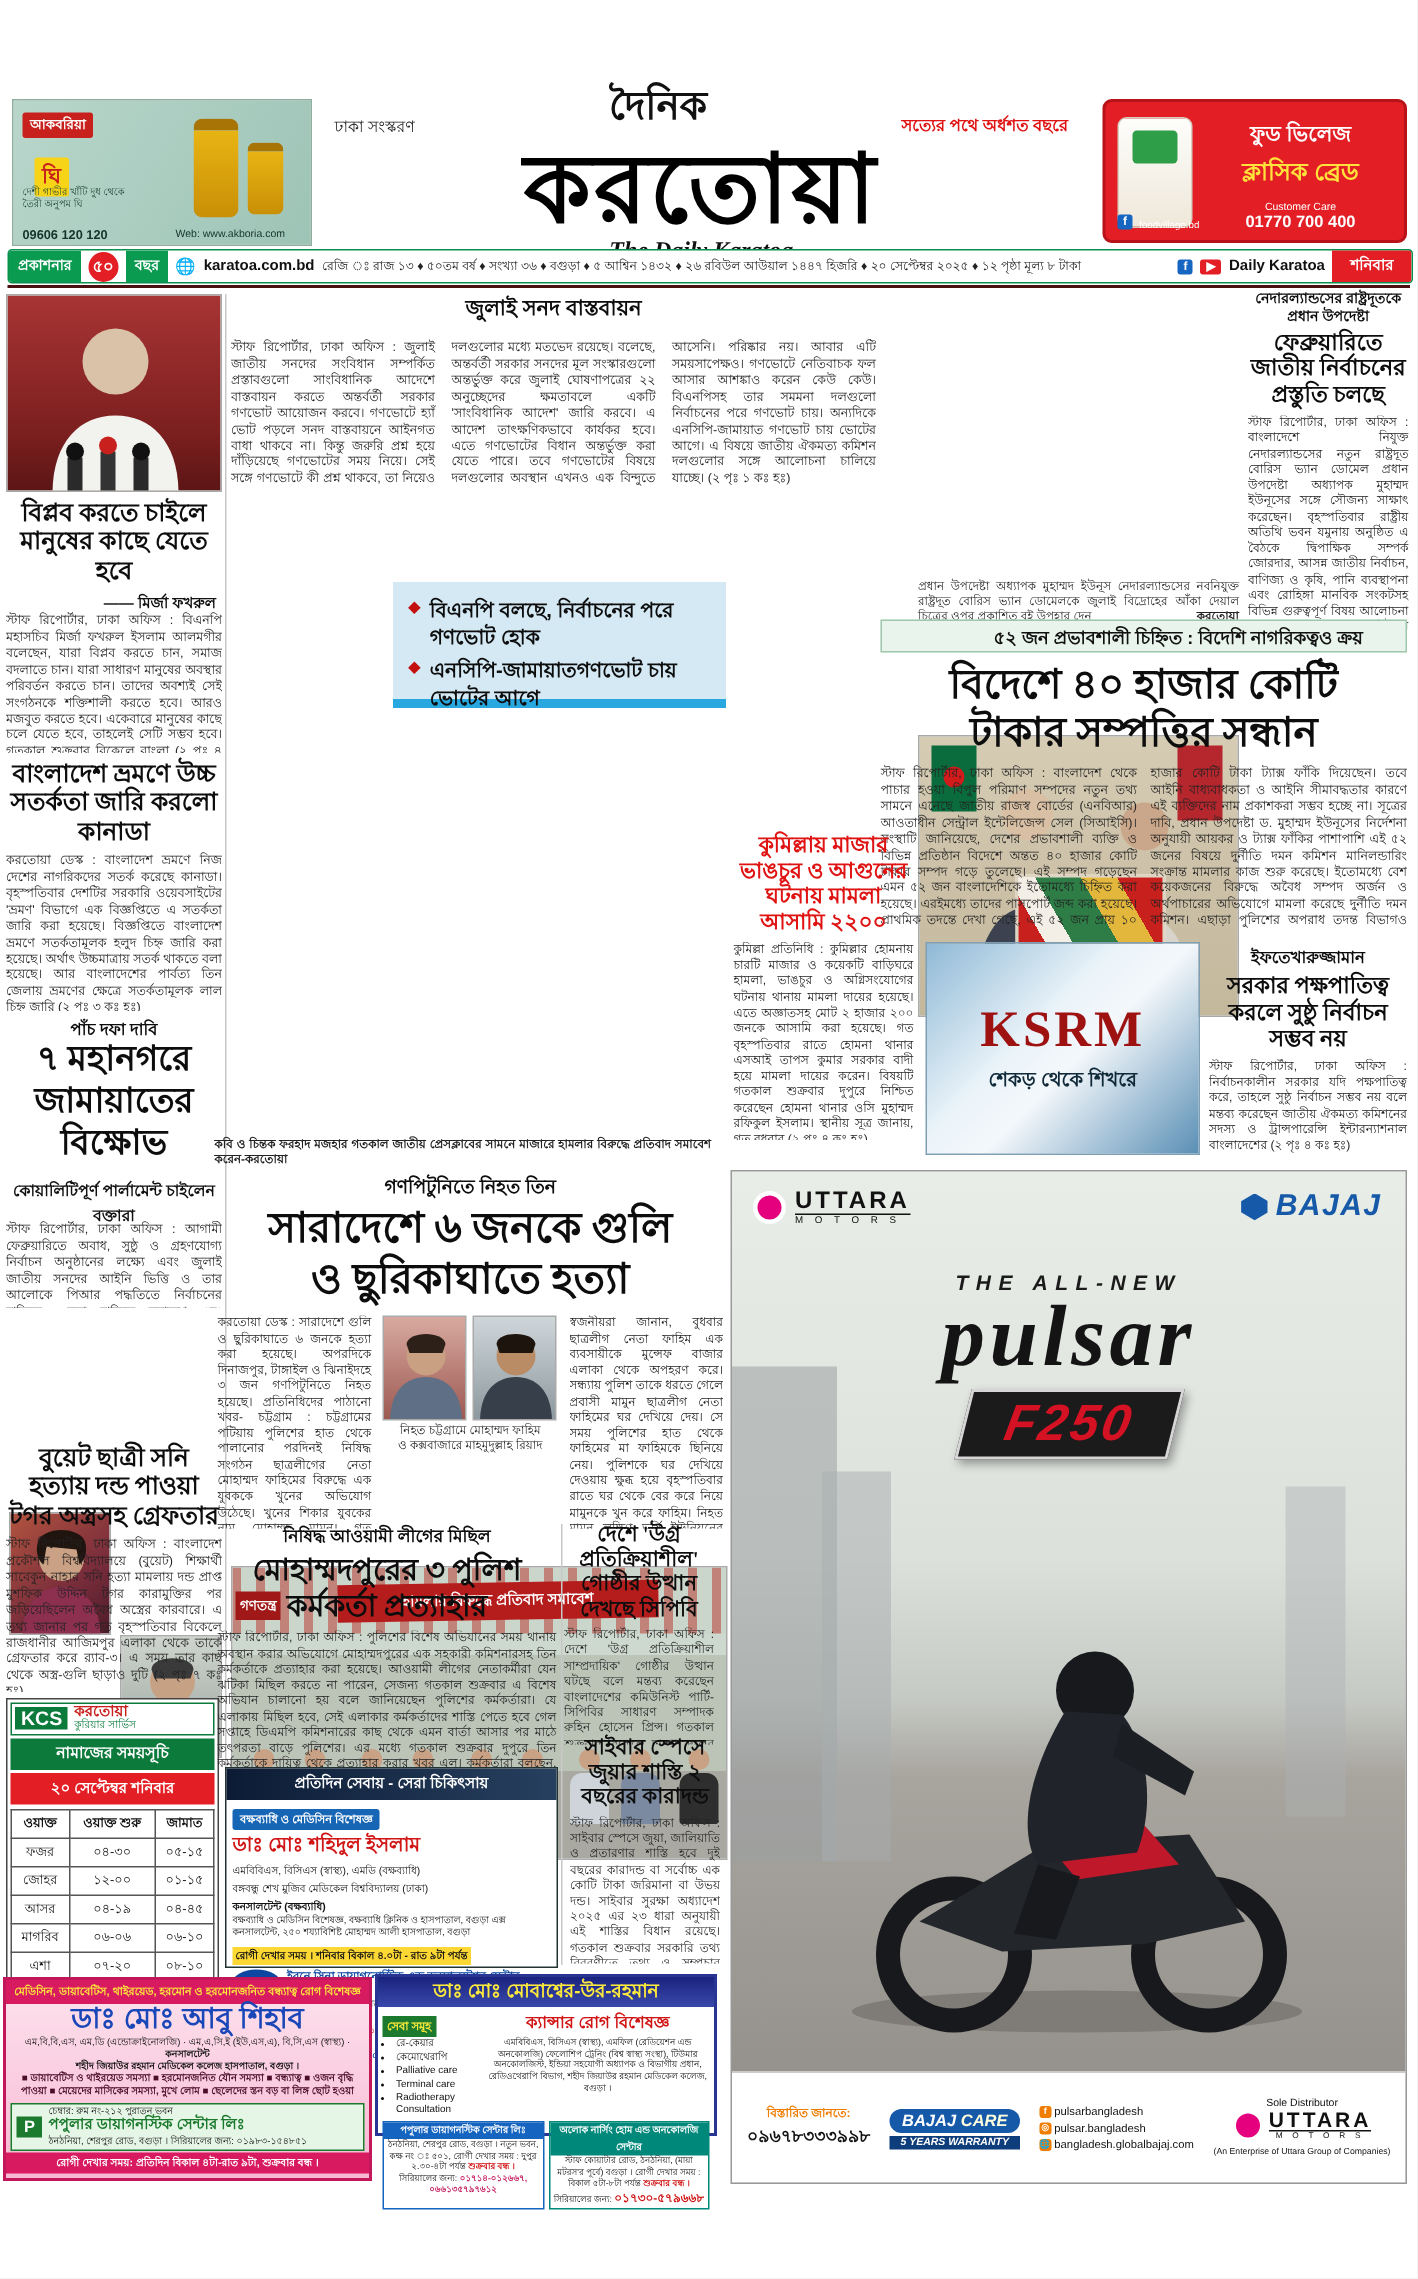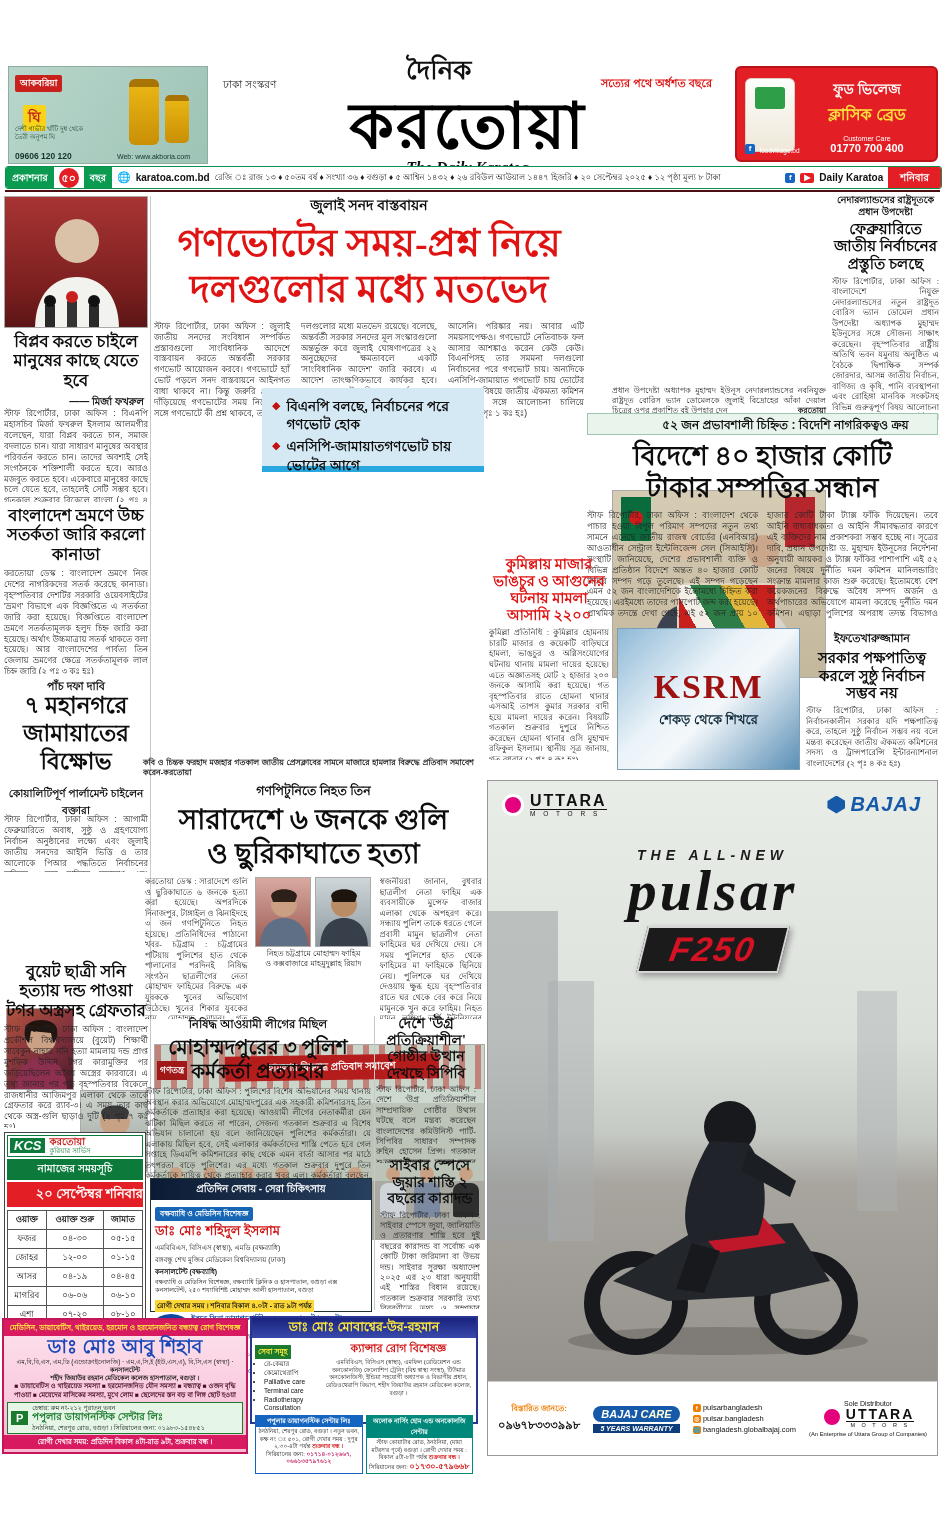--- a/index.html
+++ b/index.html
@@ -122,28 +122,28 @@
         <circle cx="34" cy="30" r="15" fill="#c7a183"></circle>
         <path d="M8 82c0-22 12-33 26-33s26 11 26 33z" fill="#8a8a55"></path>
         <path d="M20 22c0-10 28-10 28 0l-2 6h-24z" fill="#3a3a3a"></path>
       </svg>
   </div>
   <div class="abs hl" style="left:4px;top:962px;width:144px;font-size:16.5px;">বুয়েট ছাত্রী সনি হত্যায় দন্ড পাওয়া টগর অস্ত্রসহ গ্রেফতার</div>
   <div class="abs body" style="left:4px;top:1024px;width:144px;height:104px;">স্টাফ রিপোর্টার, ঢাকা অফিস : বাংলাদেশ প্রকৌশল বিশ্ববিদ্যালয়ে (বুয়েট) শিক্ষার্থী সাবেকুন নাহার সনি হত্যা মামলায় দন্ড প্রাপ্ত মুশফিক উদ্দিন টগর কারামুক্তির পর জড়িয়েছিলেন অবৈধ অস্ত্রের কারবারে। এ তথ্য জানার পর গত বৃহস্পতিবার বিকেলে রাজধানীর আজিমপুর এলাকা থেকে তাকে গ্রেফতার করে র‍্যাব-৩। এ সময় তার কাছ থেকে অস্ত্র-গুলি ছাড়াও দুটি (২ পৃঃ ৭ কঃ হঃ)</div>
 
   <div class="abs" style="left:4px;top:1132px;width:142px;border:1px solid #444;padding:2px;box-sizing:border-box;background:#fff;">
     <div style="display:flex;align-items:center;gap:4px;border:1px solid #0b7a3b;padding:1px 2px;">
-      <span style="background:#0b7a3b;color:#fff;font-weight:bold;font-style:italic;font-size:13px;padding:0 4px;">KCS</span>
+      <span style="background:#0b7a3b;color:#fff;font-weight:bold;font-size:13px;padding:0 4px;">KCS</span>
       <span>
         <span style="display:block;color:#c8201c;font-weight:bold;font-size:10px;line-height:1;">করতোয়া</span>
         <span style="display:block;color:#0b7a3b;font-size:7px;line-height:1.1;">কুরিয়ার সার্ভিস</span>
       </span>
     </div>
     <div style="background:#0b7a3b;color:#fff;font-weight:bold;font-size:10.5px;text-align:center;padding:2px 0;margin-top:2px;">নামাজের সময়সূচি</div>
-    <div style="background:#e31e24;color:#fff;font-weight:bold;font-size:13px;text-align:right;padding:2px 0;margin-top:2px;">২০ সেপ্টেম্বর শনিবার</div>
+    <div style="background:#e31e24;color:#fff;font-weight:bold;font-size:10px;text-align:center;padding:2px 0;margin-top:2px;">২০ সেপ্টেম্বর শনিবার</div>
     <table class="prayer" style="margin-top:3px;">
       <tbody>
           <tr>
         <th>ওয়াক্ত</th>
         <th>ওয়াক্ত শুরু</th>
         <th>জামাত</th>
       </tr>
       <tr>
             <td>ফজর</td>
             <td>০৪-৩০</td>
@@ -170,24 +170,20 @@
             <td>০৮-১০</td>
           </tr>
     </tbody>
       </table>
     <div style="font-size:6.8px;text-align:center;margin-top:2px;">সূত্র : ইসলামিক ফাউন্ডেশন বাংলাদেশ</div>
     <div style="font-size:9px;font-weight:bold;font-style:italic;text-align:center;">ঢাকার সময় অনুযায়ী</div>
   </div>
 
   <div class="abs" style="left:154px;top:194px;width:430px;height:364px;">
     <div class="kicker" style="font-size:14px;">জুলাই সনদ বাস্তবায়ন</div>
-    <div class="hl red" style="font-size:38px;line-height:1.22;margin-top:2px;">
-      <span style="display:block;">গণভোটের সময়-প্রশ্ন নিয়ে</span>
-      <span style="display:block;">দলগুলোর মধ্যে মতভেদ</span>
-    </div>
     <div class="body cols3" style="margin-top:8px;height:212px;">
       <span>স্টাফ রিপোর্টার, ঢাকা অফিস : জুলাই জাতীয় সনদের সংবিধান সম্পর্কিত প্রস্তাবগুলো সাংবিধানিক আদেশে বাস্তবায়ন করতে অন্তর্বর্তী সরকার গণভোট আয়োজন করবে। গণভোটে হ্যাঁ ভোট পড়লে সনদ বাস্তবায়নে আইনগত বাধা থাকবে না। কিন্তু জরুরি প্রশ্ন হয়ে দাঁড়িয়েছে গণভোটের সময় নিয়ে। সেই সঙ্গে গণভোটে কী প্রশ্ন থাকবে, তা নিয়েও দলগুলোর মধ্যে মতভেদ রয়েছে। </span><span>বলেছে, অন্তর্বর্তী সরকার সনদের মূল সংস্কারগুলো অন্তর্ভুক্ত করে জুলাই ঘোষণাপত্রের ২২ অনুচ্ছেদের ক্ষমতাবলে একটি 'সাংবিধানিক আদেশ' জারি করবে। এ আদেশ তাৎক্ষণিকভাবে কার্যকর হবে। এতে গণভোটের বিধান অন্তর্ভুক্ত করা যেতে পারে। তবে গণভোটের বিষয়ে দলগুলোর অবস্থান এখনও এক বিন্দুতে আসেনি। </span><span>পরিষ্কার নয়। আবার এটি সময়সাপেক্ষও। গণভোটে নেতিবাচক ফল আসার আশঙ্কাও করেন কেউ কেউ। বিএনপিসহ তার সমমনা দলগুলো নির্বাচনের পরে গণভোট চায়। অন্যদিকে এনসিপি-জামায়াত গণভোট চায় ভোটের আগে। এ বিষয়ে জাতীয় ঐকমত্য কমিশন দলগুলোর সঙ্গে আলোচনা চালিয়ে যাচ্ছে। (২ পৃঃ ১ কঃ হঃ)</span>
     </div>
     <div class="abs" style="left:108px;top:194px;width:222px;height:84px;background:#d4e9f4;border-bottom:6px solid #29a8df;padding:6px 10px;box-sizing:border-box;">
       <div class="bullet-row">
           <span class="diamond">◆</span>
         <span class="bullet-txt">বিএনপি বলছে, নির্বাচনের পরে গণভোট হোক</span>
         </div>
       <div class="bullet-row">
           <span class="diamond">◆</span>

